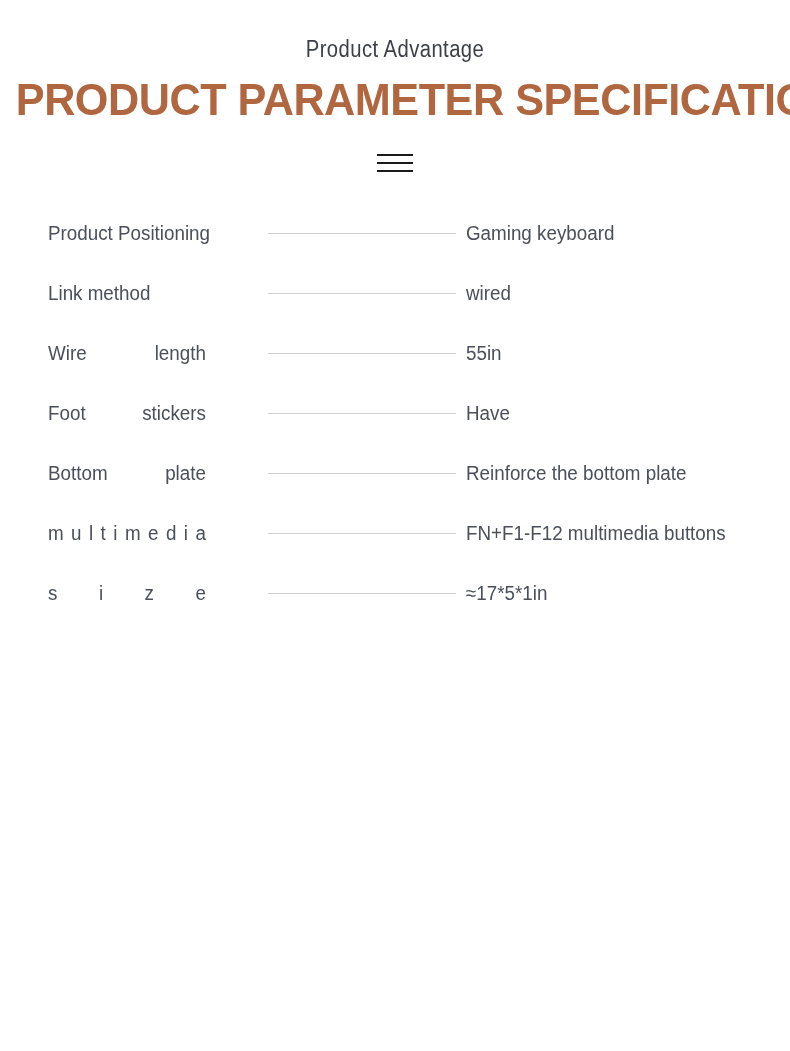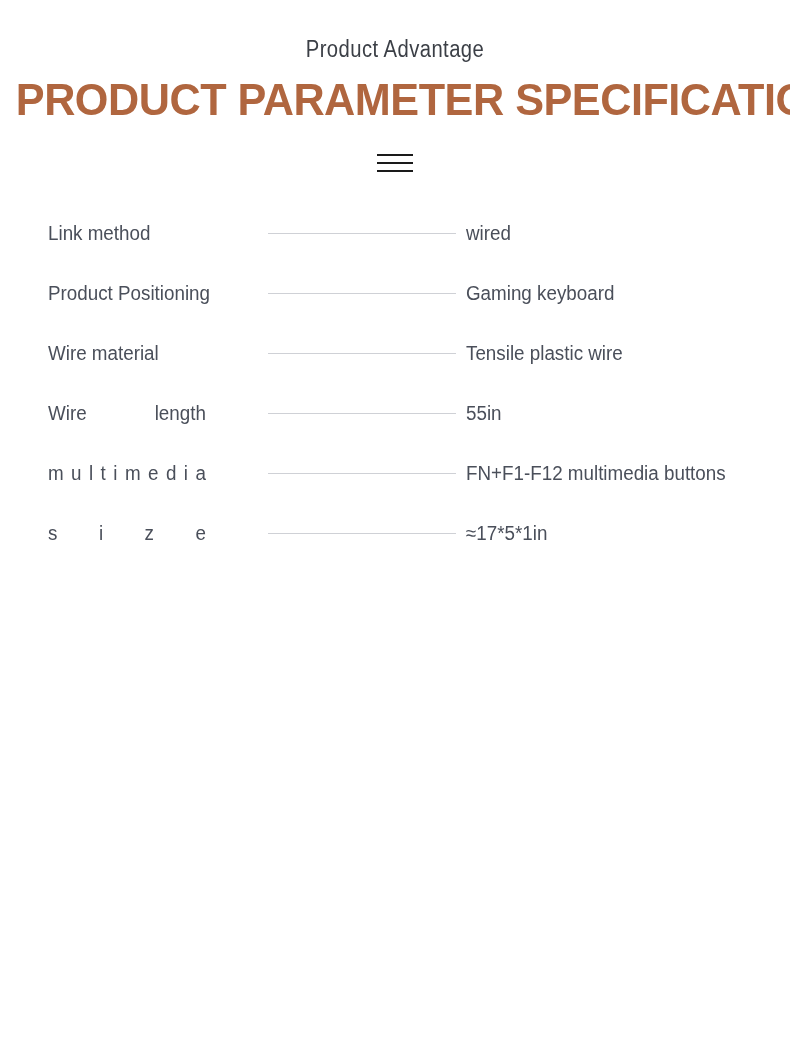--- a/index.html
+++ b/index.html
@@ -129,41 +129,52 @@
     <div class="main-title">PRODUCT PARAMETER SPECIFICATIONS</div>
     <div class="divider">
       <div class="bar"></div>
       <div class="bar"></div>
       <div class="bar"></div>
     </div>
   </div>
 
   <div class="spec-list" id="spec-list">
       <div class="spec-row">
+        <div class="spec-label">Product Positioning</div>
+        <div class="spec-line"></div>
+        <div class="spec-value">Gaming keyboard</div>
+      </div>
+      <div class="spec-row">
         <div class="spec-label">Link method</div>
         <div class="spec-line"></div>
         <div class="spec-value">wired</div>
-      </div>
-      <div class="spec-row">
-        <div class="spec-label">Product Positioning</div>
-        <div class="spec-line"></div>
-        <div class="spec-value">Gaming keyboard</div>
-      </div>
-      <div class="spec-row">
-        <div class="spec-label">Wire material</div>
-        <div class="spec-line"></div>
-        <div class="spec-value">Tensile plastic wire</div>
       </div>
       <div class="spec-row">
         <div class="spec-label justify">
           <span>Wire</span>
           <span>length</span>
         </div>
         <div class="spec-line"></div>
         <div class="spec-value">55in</div>
+      </div>
+      <div class="spec-row">
+        <div class="spec-label justify">
+          <span>Foot</span>
+          <span>stickers</span>
+        </div>
+        <div class="spec-line"></div>
+        <div class="spec-value">Have</div>
+      </div>
+      <div class="spec-row">
+        <div class="spec-label justify">
+          <span>Bottom</span>
+          <span>plate</span>
+        </div>
+        <div class="spec-line"></div>
+        <div class="spec-value">Reinforce the bottom plate</div>
       </div>
       <div class="spec-row">
         <div class="spec-label spread">
           <span>m</span>
           <span>u</span>
           <span>l</span>
           <span>t</span>
           <span>i</span>
           <span>m</span>
           <span>e</span>

